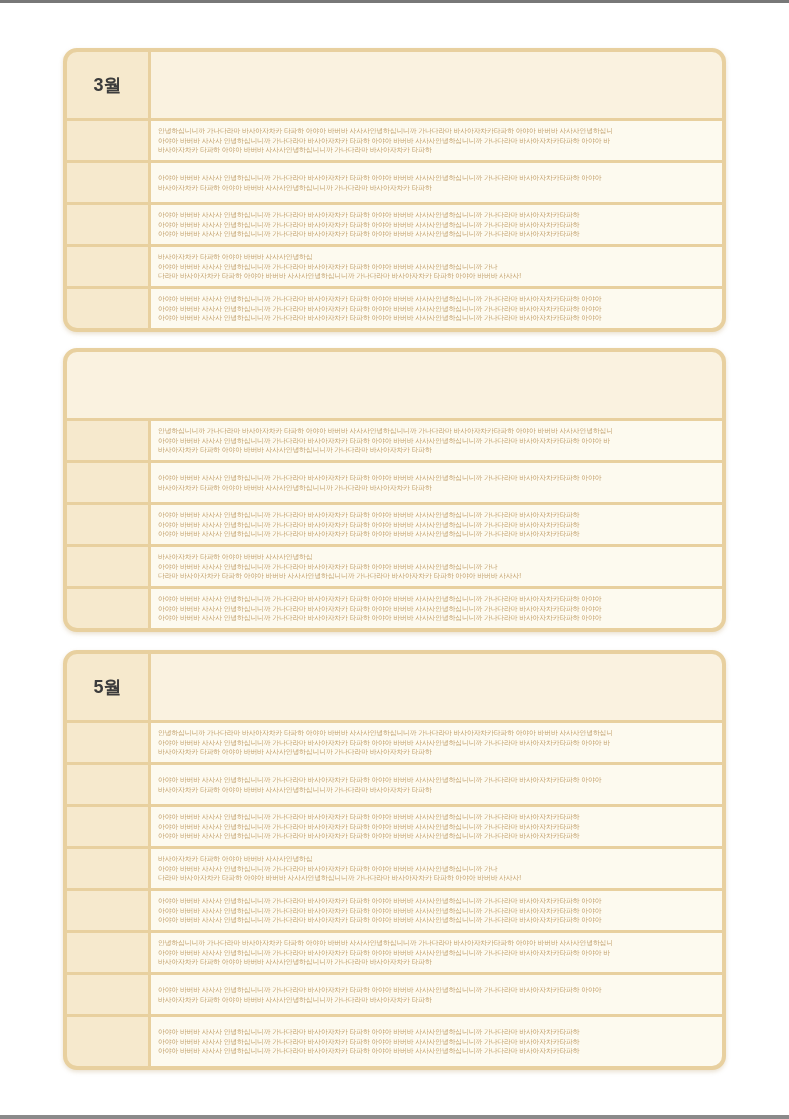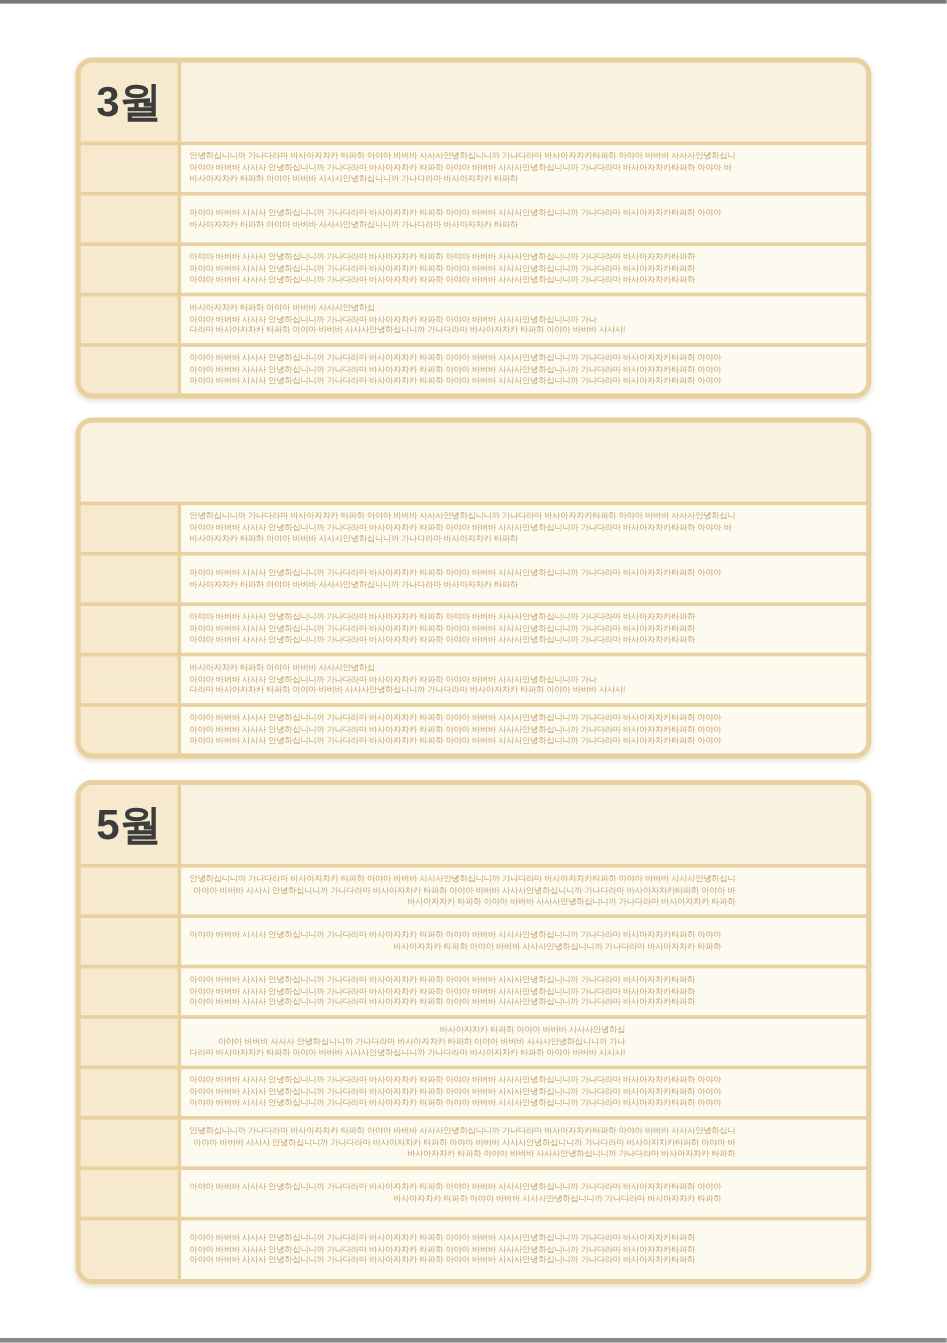--- a/index.html
+++ b/index.html
@@ -35,42 +35,42 @@
     box-sizing:border-box;
     width:663px;
     border:4px solid var(--table-border);
     border-radius:14px;
     overflow:hidden;
     background:var(--table-border);
     box-shadow:0 2px 4px rgba(178,148,88,0.28);
     margin-bottom:16px;
   }
   .month-table:nth-child(2){margin-bottom:18px;}
-  .month-table:last-child{margin-bottom:0;text-align:right;}
+  .month-table:last-child{margin-bottom:0;}
   .row{display:flex;box-sizing:border-box;}
   .header-row{height:66px;}
   .body-row{height:42px;border-top:3px solid var(--table-border);}
   .month-table:last-child .body-row:last-child{height:52px;}
   .cell{box-sizing:border-box;}
   .label-cell{
     flex:0 0 84px;width:84px;
     background:var(--label-bg);
     border-right:3px solid var(--table-border);
     display:flex;align-items:center;justify-content:center;
   }
   .content-cell{
     flex:1 1 auto;
     background:var(--content-bg);
     display:flex;align-items:center;
     padding:2px 8px 2px 7px;
     overflow:hidden;
   }
   .header-row .content-cell{background:var(--header-content-bg);}
   .month-label{
-    font-size:35px;
+    font-size:18px;
     font-weight:bold;
     color:var(--month-text);
     line-height:1;
   }
   .row-text{
     font-size:6.8px;
     line-height:9.5px;
     letter-spacing:-0.1px;
     color:var(--body-text);
     white-space:pre-line;

